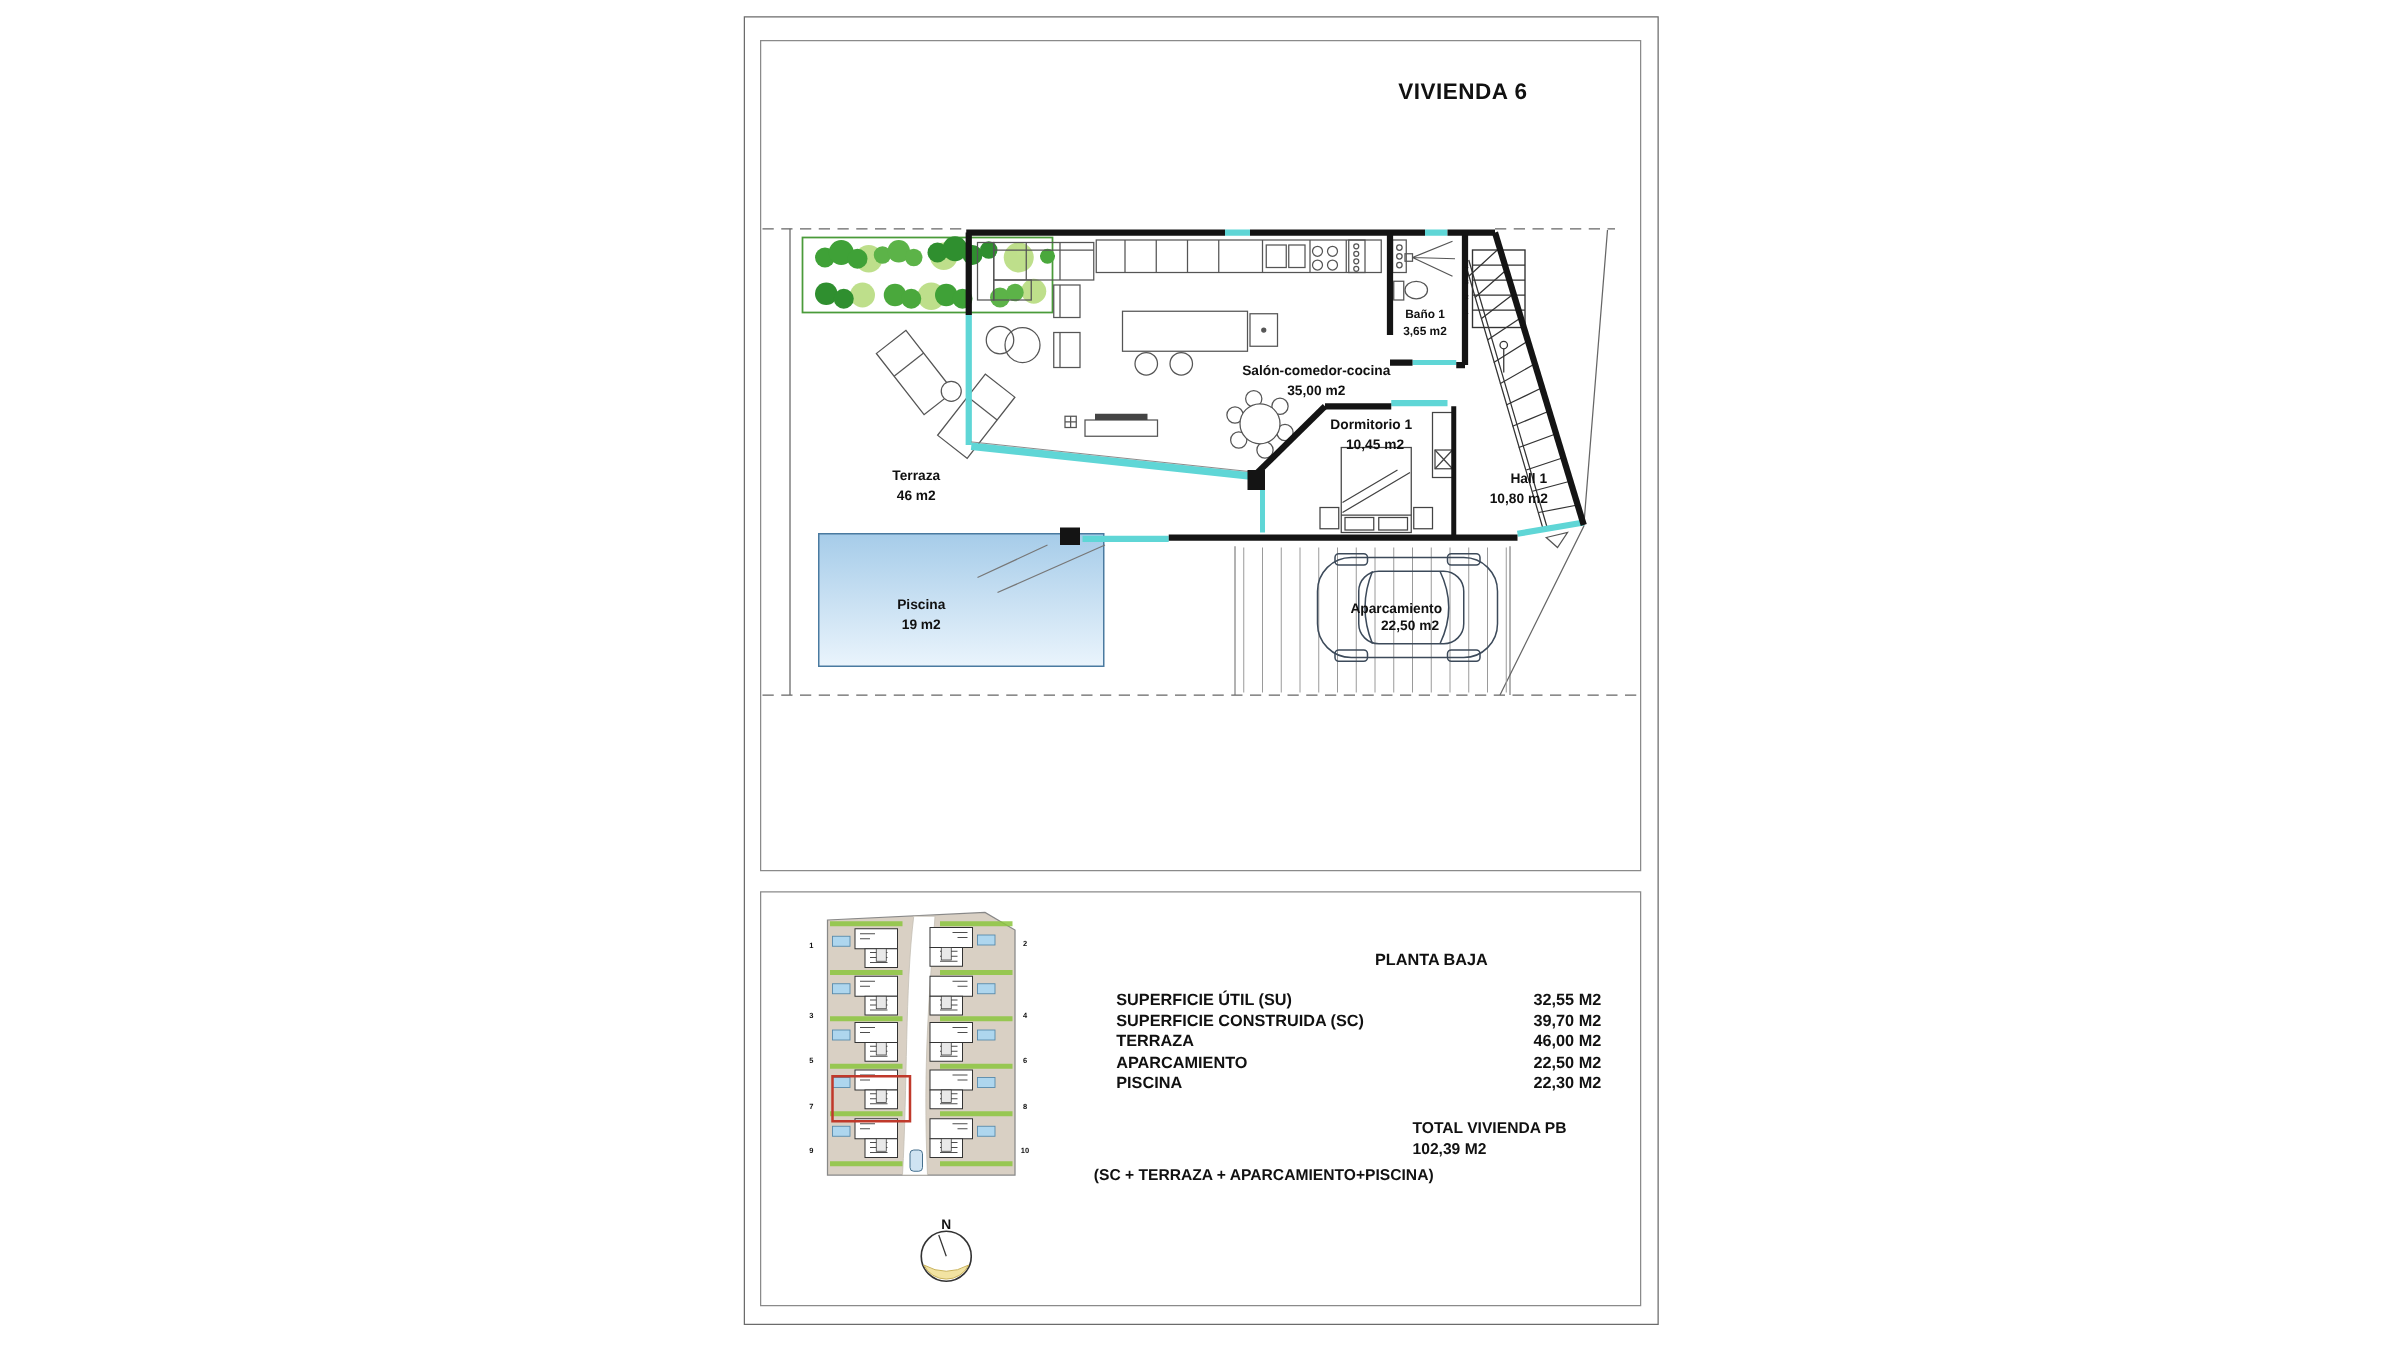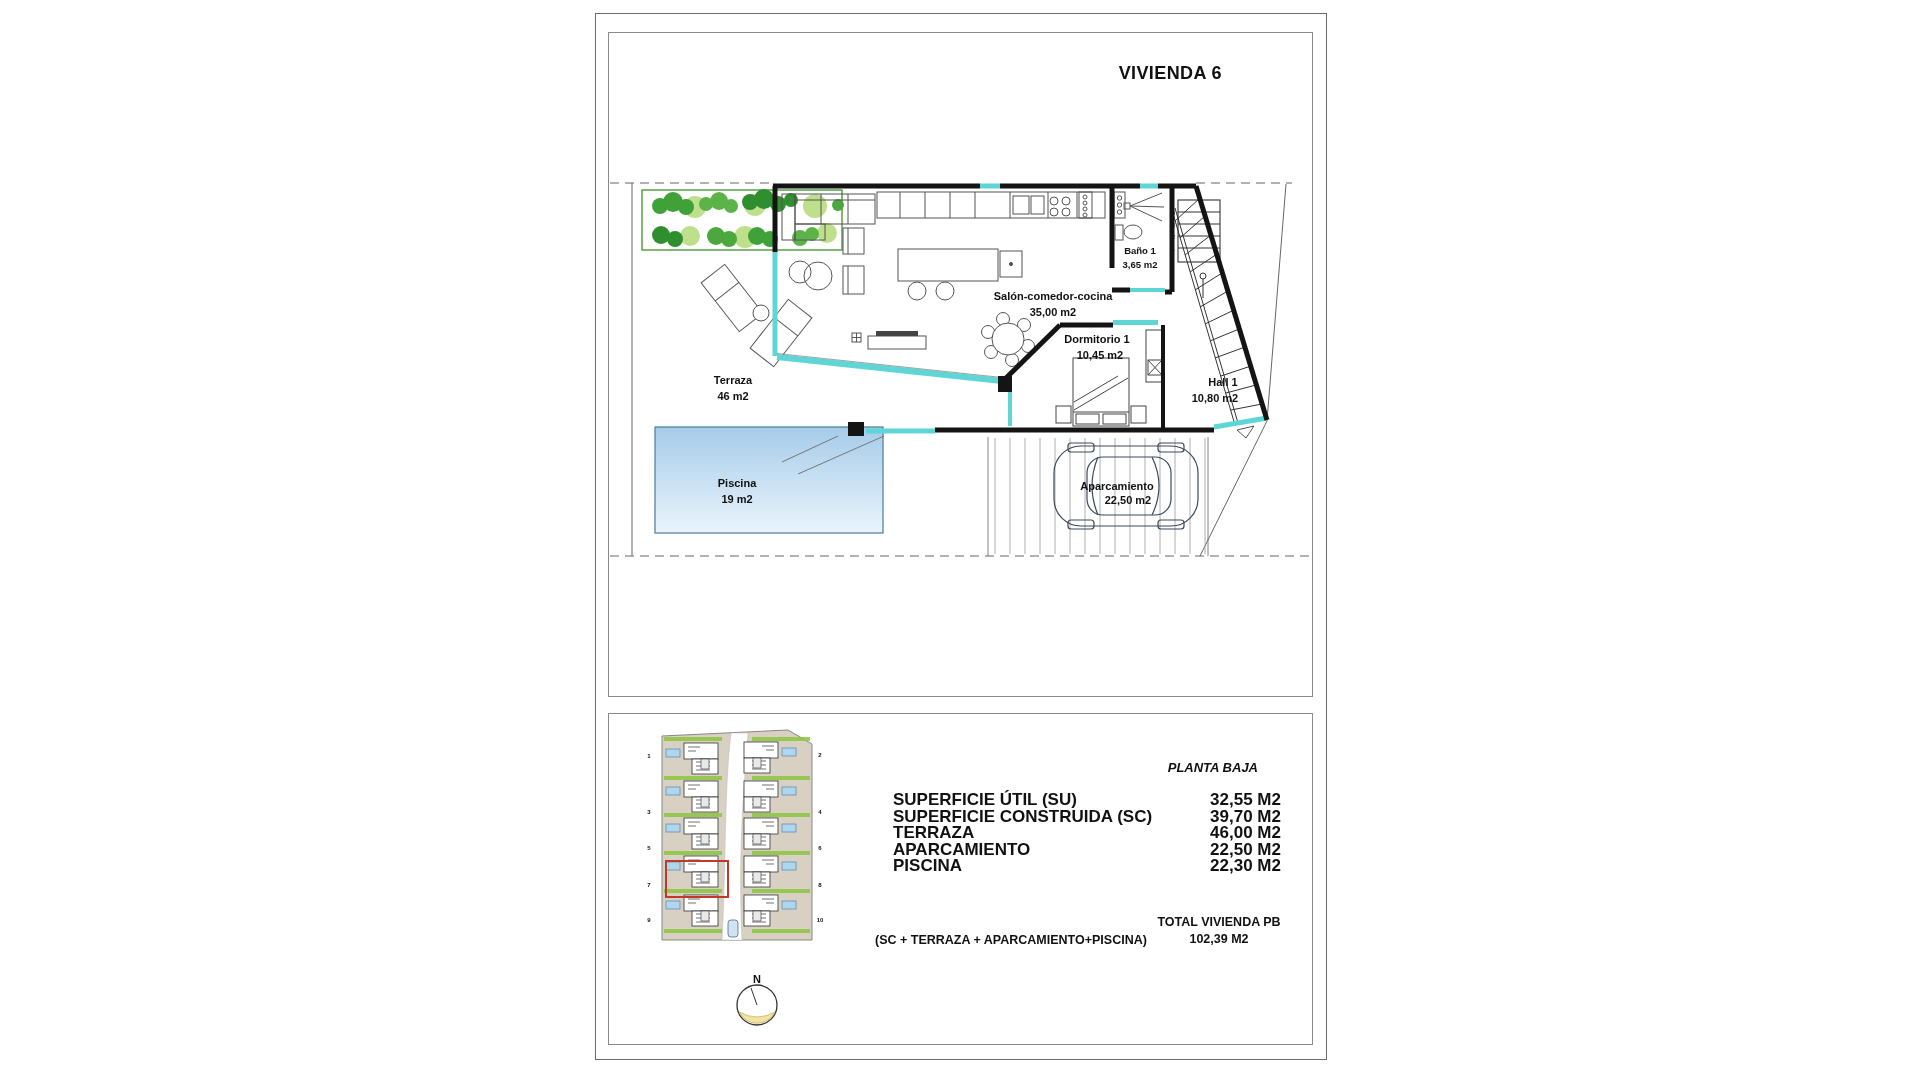--- a/index.html
+++ b/index.html
@@ -3,24 +3,24 @@
 <meta charset="utf-8">
 <style>
   html,body{margin:0;padding:0;background:#fff;}
   #page{position:relative;width:1920px;height:1080px;background:#ffffff;overflow:hidden;
         font-family:"Liberation Sans",sans-serif;color:#111;}
   .box{position:absolute;border:1.5px solid #6b6b6b;background:transparent;}
   .box.inner{border:1px solid #8a8a8a;}
   svg{position:absolute;left:0;top:0;}
   .abs{position:absolute;}
   #title{left:1000px;top:63px;width:222px;text-align:right;font-size:18px;font-weight:bold;letter-spacing:.4px;}
-  #planta-heading{left:1078px;top:760px;width:180px;text-align:right;font-size:13px;font-weight:bold;font-style:italic;}
-  #summary-rows{left:893px;top:792px;width:388px;font-size:17px;font-weight:bold;}
+  #planta-heading{left:1100px;top:760px;width:180px;font-size:13px;font-weight:bold;}
+  #summary-rows{left:893px;top:792px;width:388px;font-size:13px;font-weight:bold;}
   #summary-rows .row{display:flex;justify-content:space-between;line-height:16.6px;}
-  #total-block{left:1130px;top:914px;width:178px;text-align:center;font-size:12.5px;font-weight:bold;line-height:17px;}
+  #total-block{left:1130px;top:894px;width:178px;text-align:left;font-size:12.5px;font-weight:bold;line-height:17px;}
   #formula{left:857px;top:933px;width:300px;font-size:12.5px;font-weight:bold;margin-left:18px;}
   text{font-family:"Liberation Sans",sans-serif;fill:#111;}
   .room-label{font-size:11px;font-weight:bold;}
   .room-label.small{font-size:9.5px;}
   .tiny{font-size:5px;}
   .site-num{font-size:6px;font-weight:bold;}
   .north{font-size:11px;font-weight:bold;}
 </style>
 </head>
 <body>

